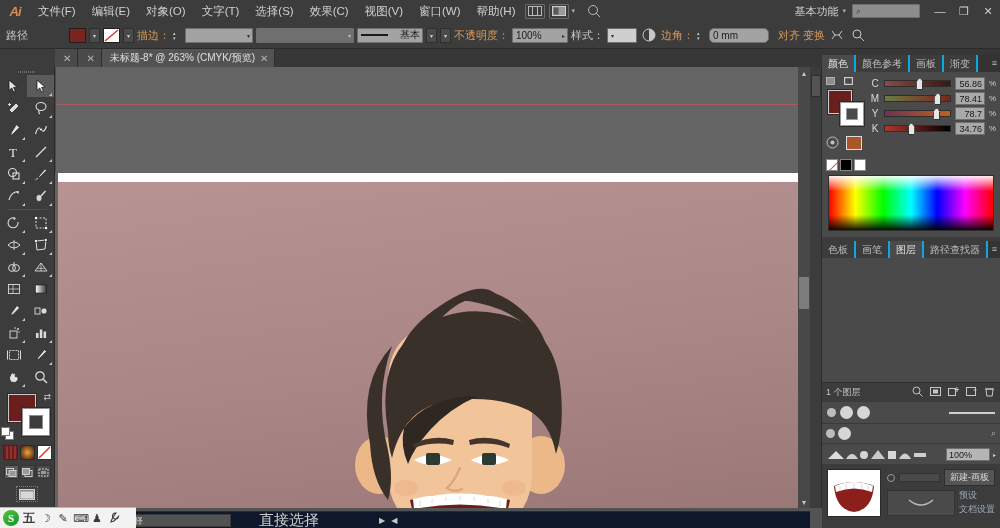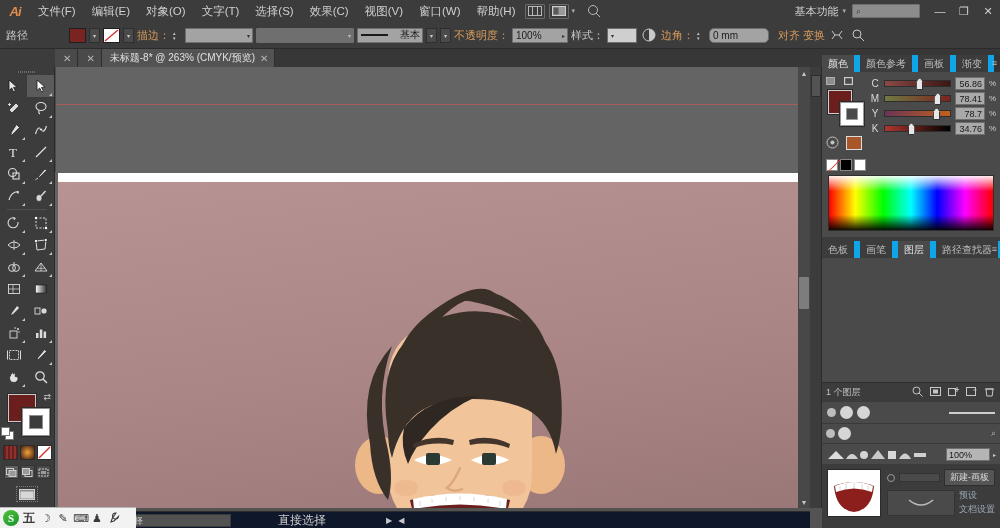--- a/index.html
+++ b/index.html
@@ -203,21 +203,21 @@
   .dock {
     position: absolute; left: 822px; top: 55px; width: 178px; height: 473px;
     background: #3c3c3c;
   }
   .panel-tabs {
     display: flex; align-items: flex-end; height: 17px; background: #333;
     position: relative;
   }
   .ptab {
     padding: 0 6px; height: 17px; line-height: 17px; font-size: 10px;
-    color: #bdbdbd; background: #3c3c3c; border-right: 6px solid #0ea5e9; white-space: nowrap;
+    color: #bdbdbd; background: #3c3c3c; border-right: 2px solid #0ea5e9; white-space: nowrap;
   }
   .ptab.active { background: #4a4a4a; color: #e4e4e4; }
   .ptab-menu { position: absolute; right: 3px; top: 3px; font-size: 9px; color: #c0c0c0; }
 
   
   .color-panel { background: #4a4a4a; padding: 4px 0 6px 0; }
   .cp-row { display: flex; }
   .cp-left { width: 48px; position: relative; }
   .cp-swatches { position: relative; width: 48px; height: 58px; }
   .cp-fill2 { position:absolute; left:6px; top:14px; width:24px; height:24px;
@@ -318,21 +318,21 @@
   }
   .sb-zoom {
     width: 56px; height: 13px; background: #a8a8a8; border: 1px solid #6e6e6e;
     font-size: 9px; color: #1b1b1b; padding-left: 3px; line-height: 12px;
   }
   .sb-arrow { font-size: 6px; color: #c8c8c8; }
   .sb-status {
     width: 110px; height: 13px; background: #525252; border: 1px solid #3a3a3a;
     font-size: 9px; color: #d0d0d0; padding-left: 3px; line-height: 12px; white-space: nowrap;
   }
-  .sb-text { font-size: 12px; color: #cbcbcb; margin-left: 47px; white-space: nowrap; text-align: center; }
+  .sb-text { font-size: 15px; color: #cbcbcb; margin-left: 28px; white-space: nowrap; text-align: center; }
   .sb-nav { margin-left: 60px; display: flex; gap: 6px; font-size: 8px; color: #c8c8c8; }
 
   
   .ime {
     position: absolute; left: 0; bottom: 0; width: 136px; height: 21px;
     background: #f2f2f2; border-top: 1px solid #b9b9b9;
     display: flex; align-items: center; gap: 3px; padding: 0 3px;
   }
   .ime-logo {
     width: 16px; height: 16px; border-radius: 50%;

